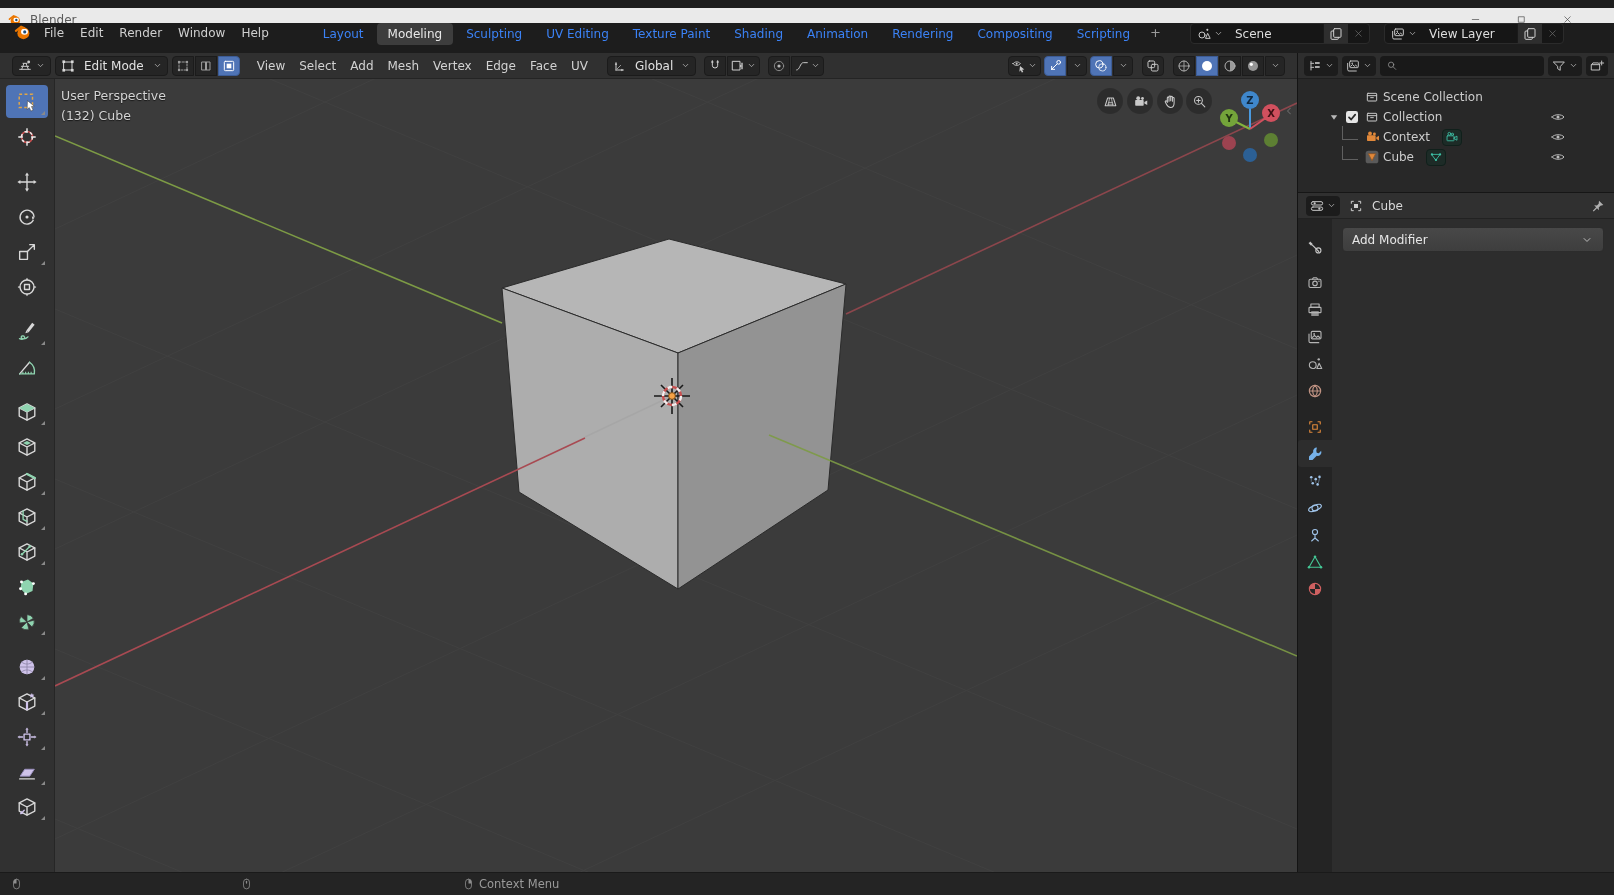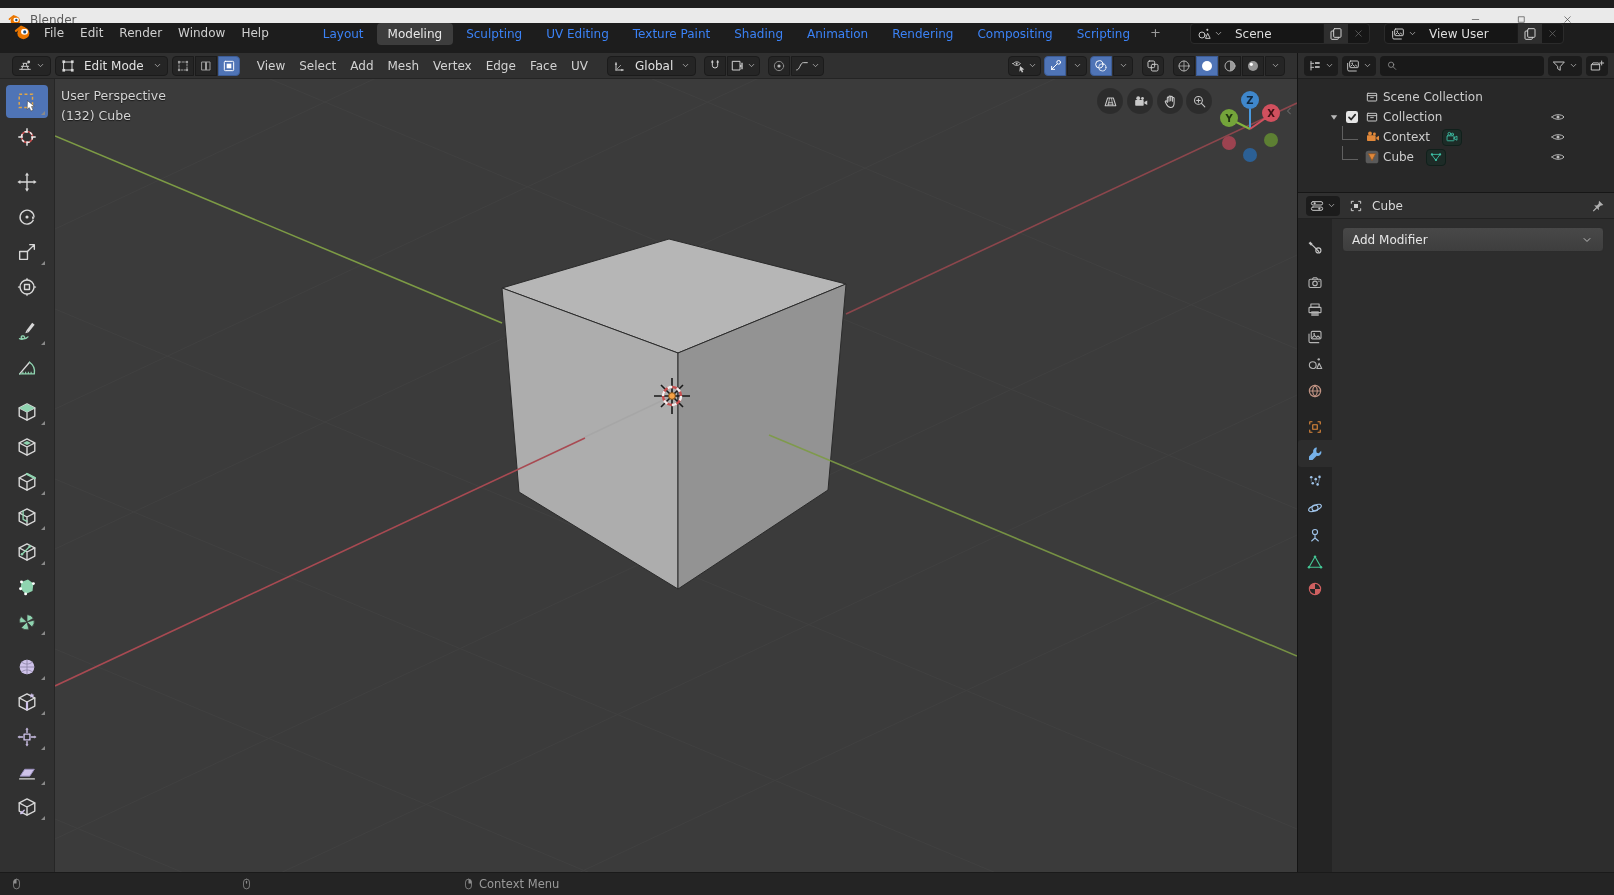--- a/index.html
+++ b/index.html
@@ -205,21 +205,21 @@
                 <circle cx="10.8" cy="8" r="1.2" fill="#c8c8c8"></circle>
                 <path d="M8.5 12.5l2.8-2.6 2.7 2.6 2-1.8 2.5 2.3" fill="none" stroke="#c8c8c8" stroke-width="1.5" stroke-linecap="round" stroke-linejoin="round"></path>
               </svg>
             </span>
             <span class="ic chev">
               <svg viewBox="0 0 24 24">
                 <path d="M7 9.5l5 5 5-5" fill="none" stroke="#c8c8c8" stroke-width="1.5" stroke-linecap="round" stroke-linejoin="round"></path>
               </svg>
             </span>
           </span>
-        <span class="seg-text">View User</span>
+        <span class="seg-text">View Layer</span>
         <span class="seg-copy">
             <span class="ic">
               <svg viewBox="0 0 24 24">
                 <rect x="8.5" y="4" width="11" height="13" rx="1.5" fill="none" stroke="#cfcfcf" stroke-width="1.5" stroke-linecap="round" stroke-linejoin="round"></rect>
                 <path d="M15.5 17v1.5a1.5 1.5 0 0 1-1.5 1.5H6a1.5 1.5 0 0 1-1.5-1.5V9A1.5 1.5 0 0 1 6 7.5h2.5" fill="none" stroke="#cfcfcf" stroke-width="1.5" stroke-linecap="round" stroke-linejoin="round"></path>
               </svg>
             </span>
           </span>
         <span class="seg-x">
             <span class="ic" style="width:11px;height:11px">

